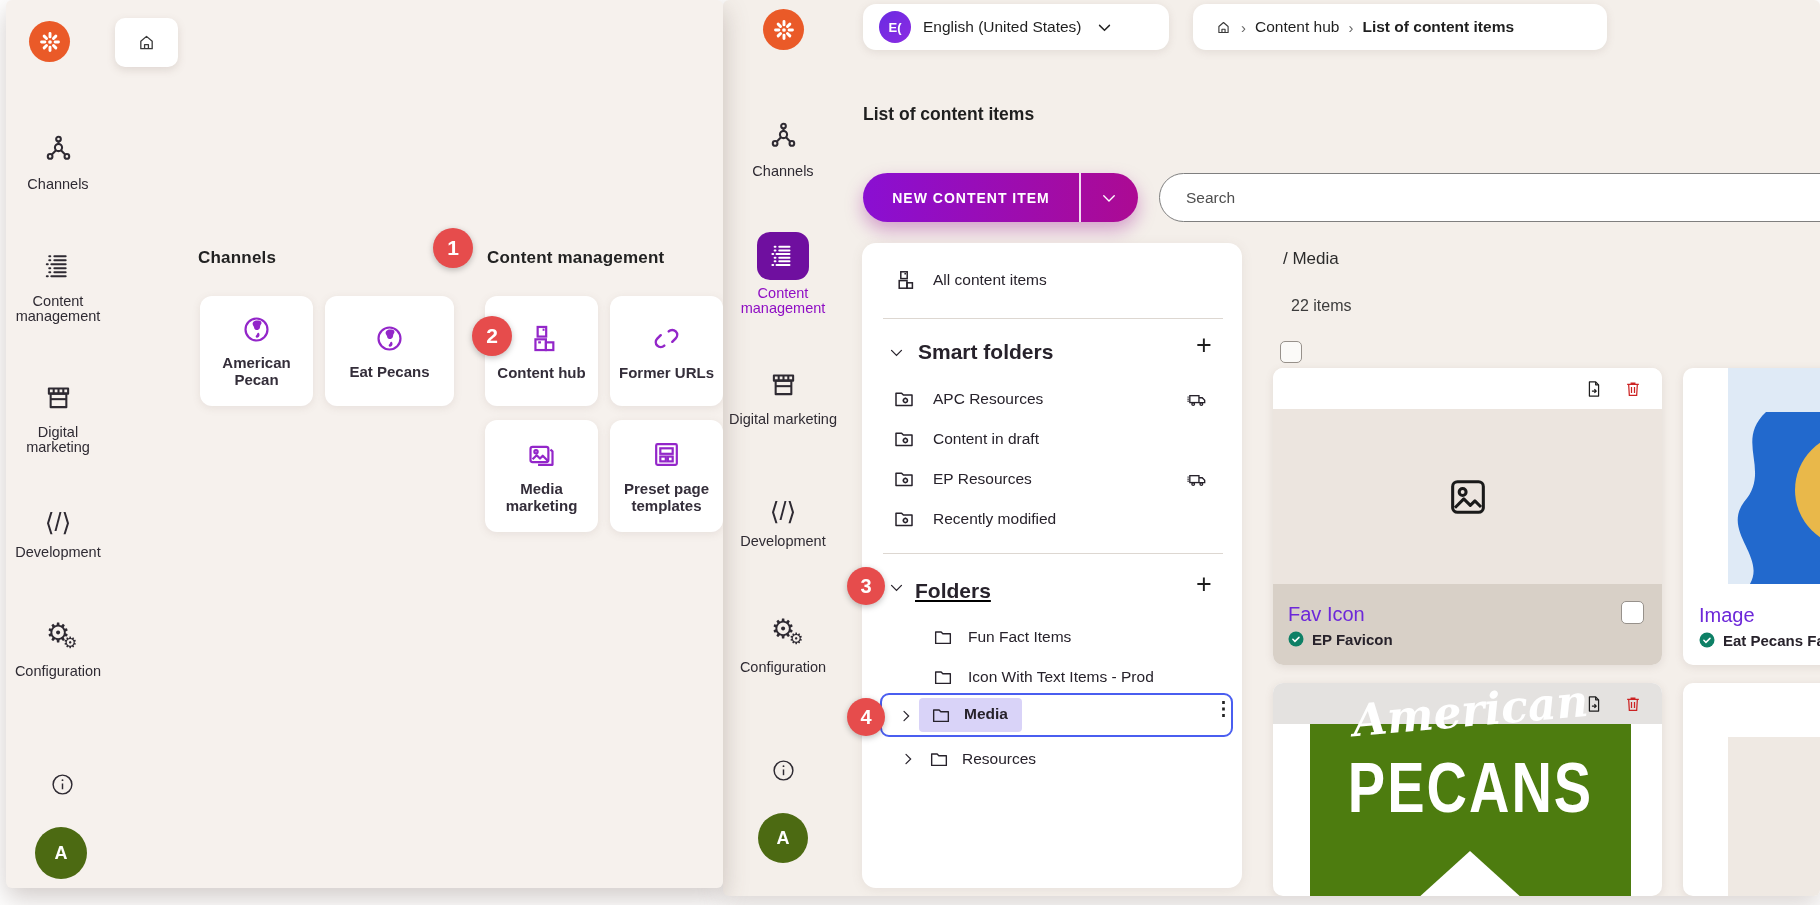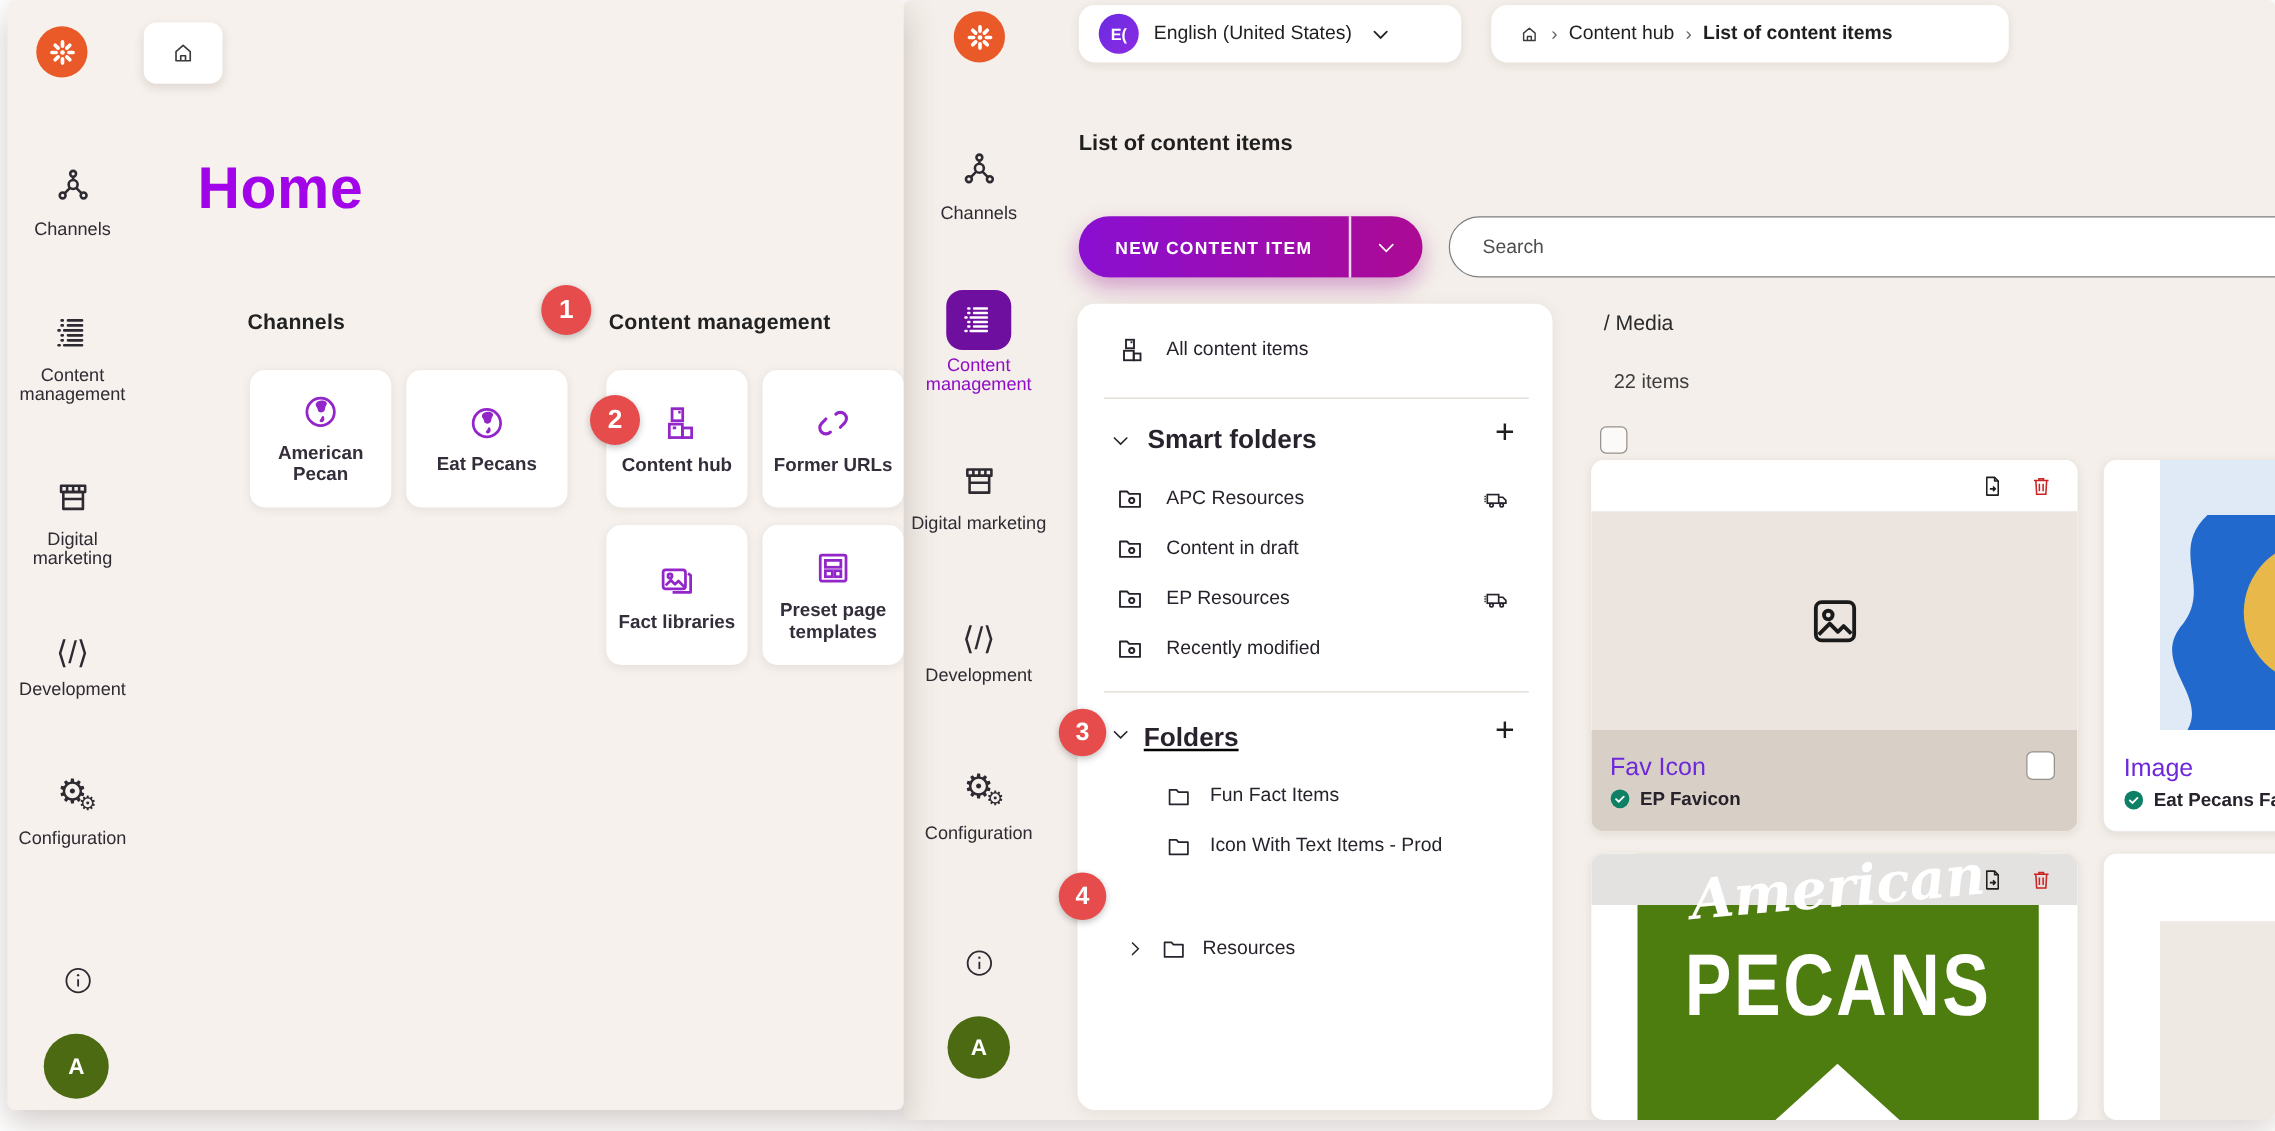--- a/index.html
+++ b/index.html
@@ -108,21 +108,20 @@
       <svg width="25" height="25" viewBox="0 0 24 24" fill="none" stroke="#2e2a32" stroke-width="1.4">
           <circle cx="12" cy="12" r="9"></circle>
           <path d="M12 11v5.5"></path>
           <circle cx="12" cy="7.8" r="0.9" fill="#2e2a32" stroke="none"></circle>
         </svg>
     </div>
     <div class="abs avatar" style="left:29px;top:827px;width:52px;height:52px;font-size:18px;">
         <span>A</span>
       </div>
 
-    <h1 class="abs" style="left:152px;top:122px;margin:0;font-size:47px;font-weight:bold;color:#a104e8;letter-spacing:.5px;">Home</h1>
 
     <div class="abs h-title" style="left:192px;top:248px;">Channels</div>
     <div class="abs h-title" style="left:481px;top:248px;">Content management</div>
     <div class="abs badge" style="left:427px;top:228px;width:40px;height:40px;font-size:21px;">1</div>
 
     <div class="abs tile" style="left:194px;top:296px;width:113px;height:110px;">
       <span>
           <svg width="31" height="31" viewBox="0 0 24 24" fill="none" stroke="#9326c9" stroke-width="1.7">
             <circle cx="12" cy="12" r="8.5"></circle>
             <path d="M10.6 5.4c-1.9.8-2 2.6-1 3.8.9 1 .3 2.3 1.6 2.9 1.3.6 2.7.1 3.3-1.1.5-1 .1-2.2 1-3.1.8-.9.3-2.2-1-2.6-1.4-.4-2.9-.4-3.9.1z" fill="#9326c9" stroke="none"></path>
@@ -166,21 +165,21 @@
 
     <div class="abs tile" style="left:479px;top:420px;width:113px;height:112px;">
       <span>
           <svg width="33" height="33" viewBox="0 0 24 24" fill="none" stroke="#9326c9" stroke-width="1.6" stroke-linejoin="round">
             <rect x="4" y="6.5" width="13" height="11" rx="1.5"></rect>
             <circle cx="8" cy="10" r="1.2"></circle>
             <path d="M5.5 15.5l3-3 2.4 2.4 2-2 3.6 3.6"></path>
             <path d="M18.5 8.5l1.5 1.2v9.8H9.5"></path>
           </svg>
         </span>
-      <span class="tile-label">Fact libraries</span>
+      <span class="tile-label">Media marketing</span>
     </div>
     <div class="abs tile" style="left:604px;top:420px;width:113px;height:112px;">
       <span>
           <svg width="33" height="33" viewBox="0 0 24 24" fill="none" stroke="#9326c9" stroke-width="1.6">
             <rect x="4.5" y="4.5" width="15" height="15" rx="1"></rect>
             <rect x="7.5" y="7.5" width="9" height="4"></rect>
             <rect x="7.5" y="13.5" width="4" height="3.5"></rect>
             <rect x="13" y="13.5" width="3.5" height="3.5"></rect>
           </svg>
         </span>
@@ -399,20 +398,35 @@
       </div>
       <div class="abs" style="left:70px;top:423px;display:flex;align-items:center;gap:14px;">
         <span>
             <svg width="22" height="22" viewBox="0 0 24 24" fill="none" stroke="#27222b" stroke-width="1.5" stroke-linejoin="round">
               <path d="M4 6.5h6l1.8 1.9H20V19H4z"></path>
             </svg>
           </span>
         <span class="tree-label">Icon With Text Items - Prod</span>
       </div>
 
+      <div class="abs" style="left:18px;top:450px;width:353px;height:44px;border:2px solid #4a5ef0;border-radius:9px;background:#fff;box-sizing:border-box;">
+        <span class="abs" style="left:16px;top:13px;">
+            <svg width="16" height="16" viewBox="0 0 24 24" fill="none" stroke="#27222b" stroke-width="1.8" stroke-linecap="round">
+              <path d="M9 5l7 7-7 7"></path>
+            </svg>
+          </span>
+        <span class="abs" style="left:37px;top:3px;width:103px;height:34px;background:#d9d3f8;border-radius:4px;"></span>
+        <span class="abs" style="left:48px;top:9px;">
+            <svg width="22" height="22" viewBox="0 0 24 24" fill="none" stroke="#27222b" stroke-width="1.5" stroke-linejoin="round">
+              <path d="M4 6.5h6l1.8 1.9H20V19H4z"></path>
+            </svg>
+          </span>
+        <span class="abs tree-label" style="left:82px;top:10px;font-weight:bold;">Media</span>
+        <span class="abs kebab" style="left:332px;top:7px;">⋮</span>
+      </div>
 
       <div class="abs" style="left:38px;top:505px;display:flex;align-items:center;gap:12px;">
         <span>
             <svg width="16" height="16" viewBox="0 0 24 24" fill="none" stroke="#27222b" stroke-width="1.8" stroke-linecap="round">
               <path d="M9 5l7 7-7 7"></path>
             </svg>
           </span>
         <span>
             <svg width="22" height="22" viewBox="0 0 24 24" fill="none" stroke="#27222b" stroke-width="1.5" stroke-linejoin="round">
               <path d="M4 6.5h6l1.8 1.9H20V19H4z"></path>

